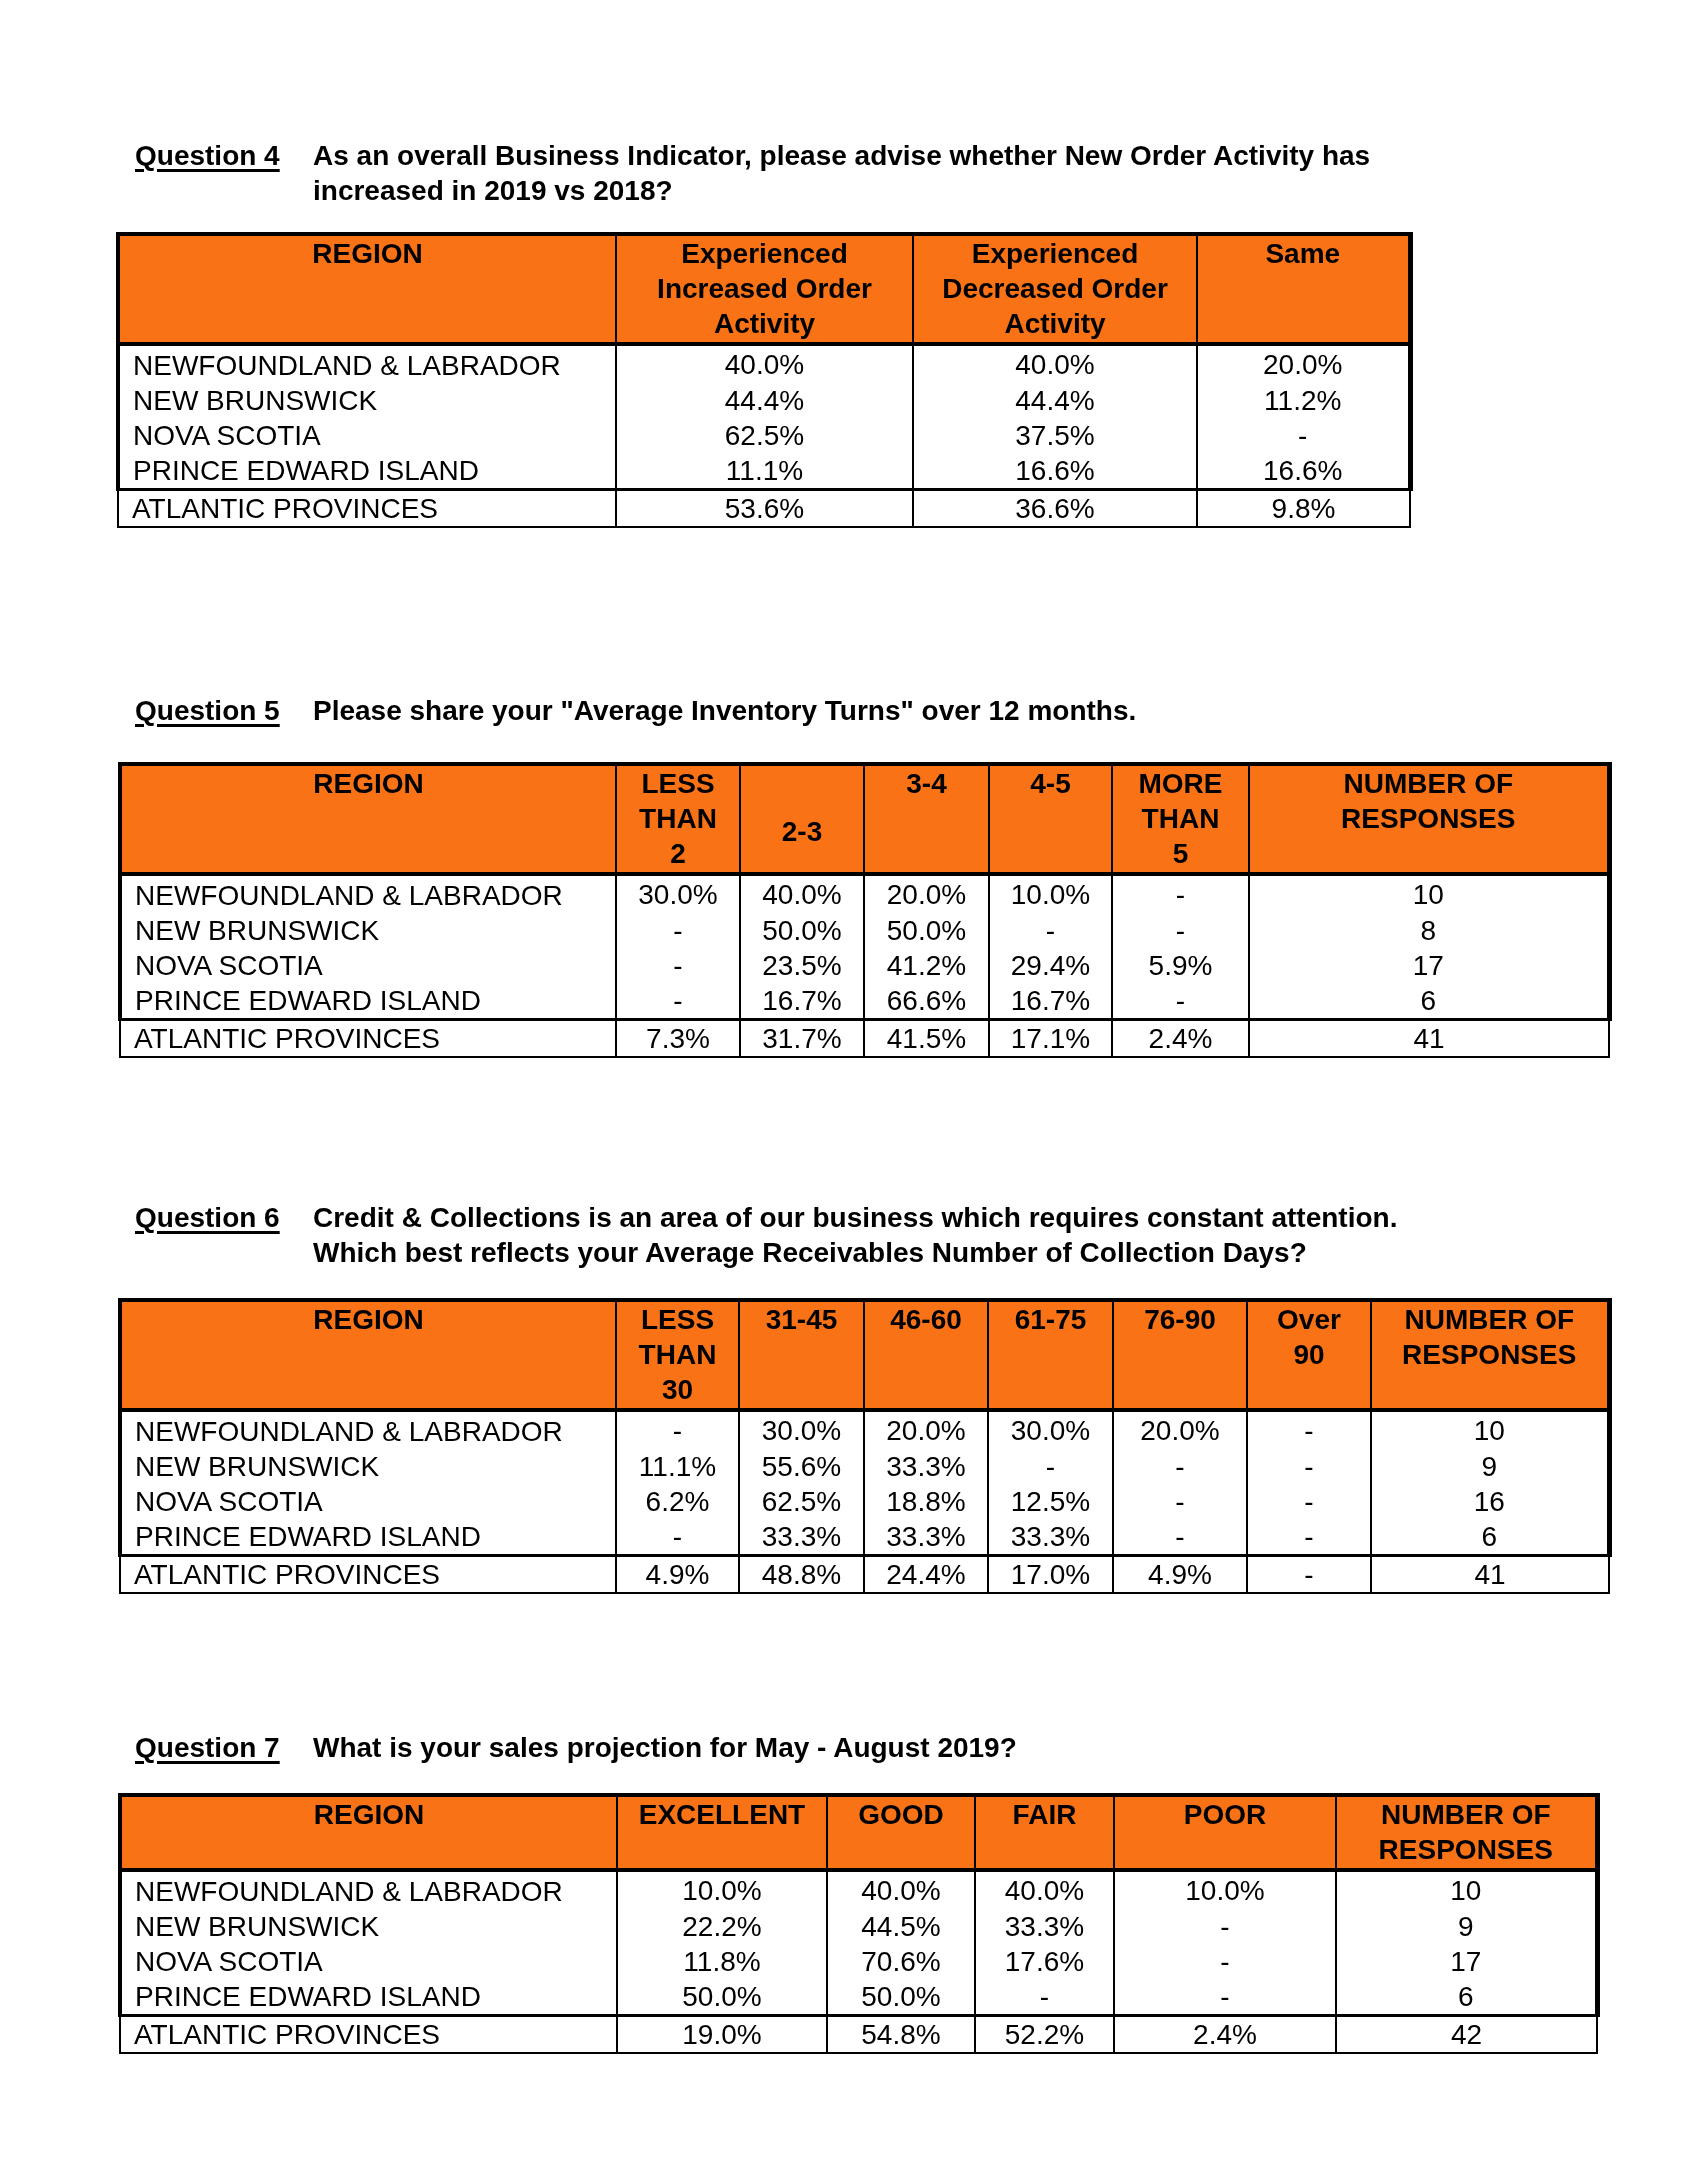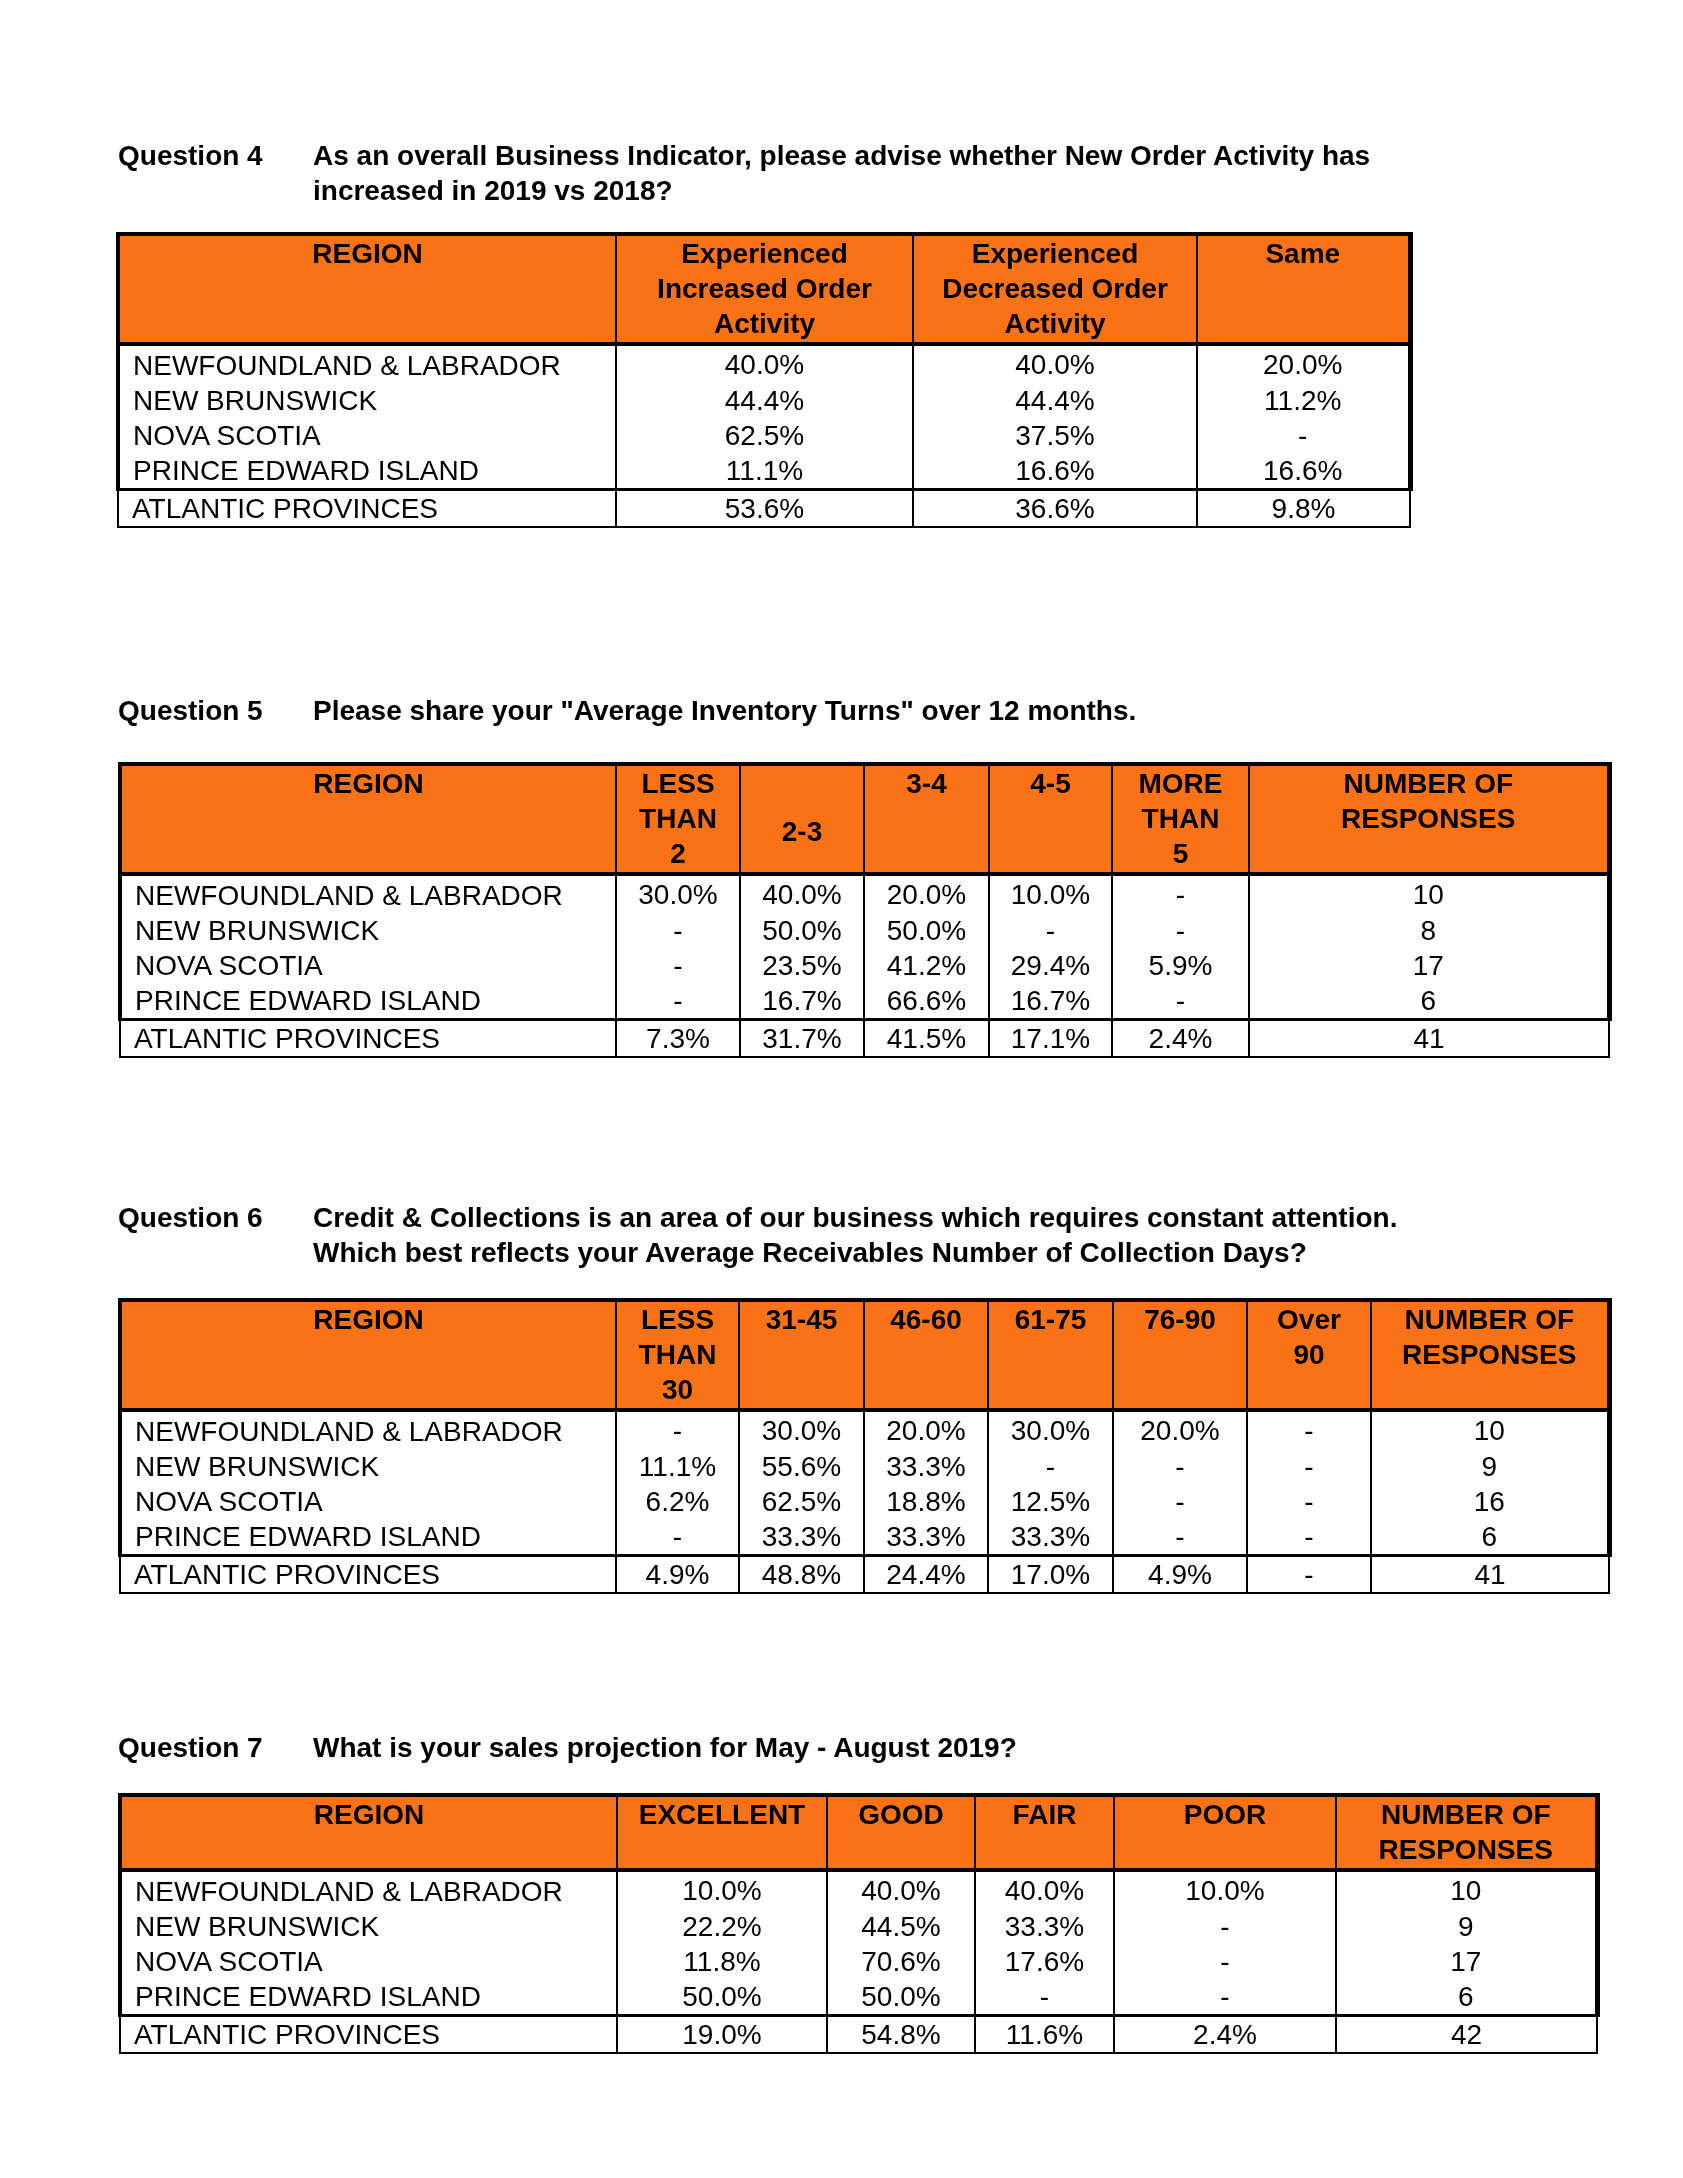--- a/index.html
+++ b/index.html
@@ -1,21 +1,21 @@
 <!DOCTYPE html>
 <html><head>
 <meta charset="utf-8">
 <style>
   html, body { margin: 0; padding: 0; }
   body {
     width: 1683px; height: 2178px; background: #ffffff; position: relative;
     font-family: "Liberation Sans", sans-serif; color: #000; overflow: hidden;
   }
   .q-heading { position: absolute; left: 118px; font-size: 28px; font-weight: bold; line-height: 35px; }
-  .q-num { position: absolute; left: 0; top: 0; text-decoration-thickness: 3px; text-underline-offset: 4px; white-space: nowrap; }
+  .q-num { position: absolute; left: 17px; top: 0; text-decoration: underline; text-decoration-thickness: 3px; text-underline-offset: 4px; white-space: nowrap; }
   .q-text { position: absolute; left: 195px; top: 0; white-space: nowrap; }
   table.survey {
     position: absolute; border-collapse: collapse; table-layout: fixed;
     font-size: 28px; line-height: 35px;
   }
   table.survey th {
     background: #f97316; font-weight: bold; vertical-align: top; text-align: center;
     border: 2px solid #000; padding: 0 2px; line-height: 35px; box-sizing: border-box;
     border-bottom: 4px solid #000;
   }
@@ -367,19 +367,19 @@
         <td>50.0%</td>
         <td>50.0%</td>
         <td>-</td>
         <td>-</td>
         <td>6</td>
       </tr>
       <tr class="total">
         <td class="region">ATLANTIC PROVINCES</td>
         <td>19.0%</td>
         <td>54.8%</td>
-        <td>11.6%</td>
+        <td>52.2%</td>
         <td>2.4%</td>
         <td>42</td>
       </tr>
     </tbody>
   </table>
 
 
 </body></html>

